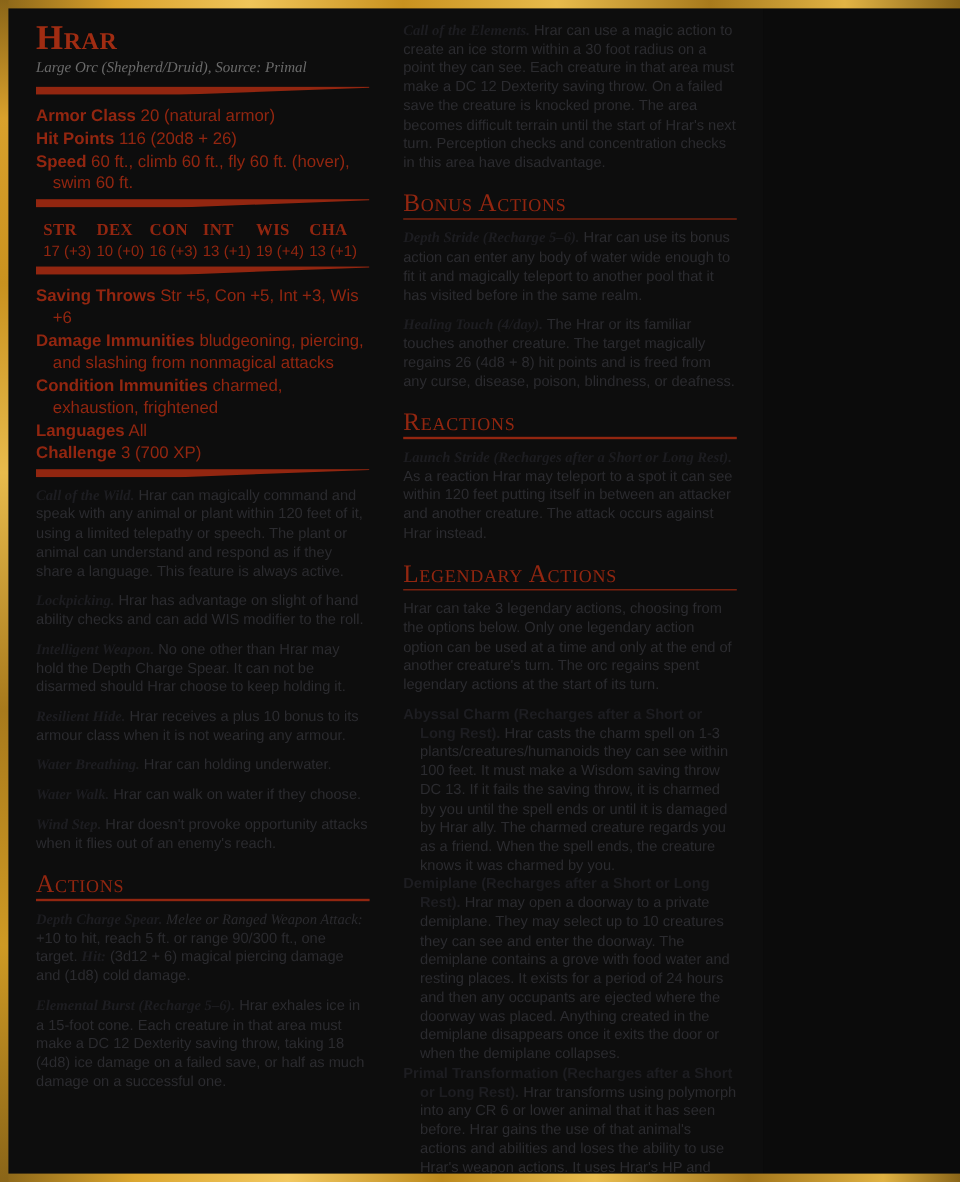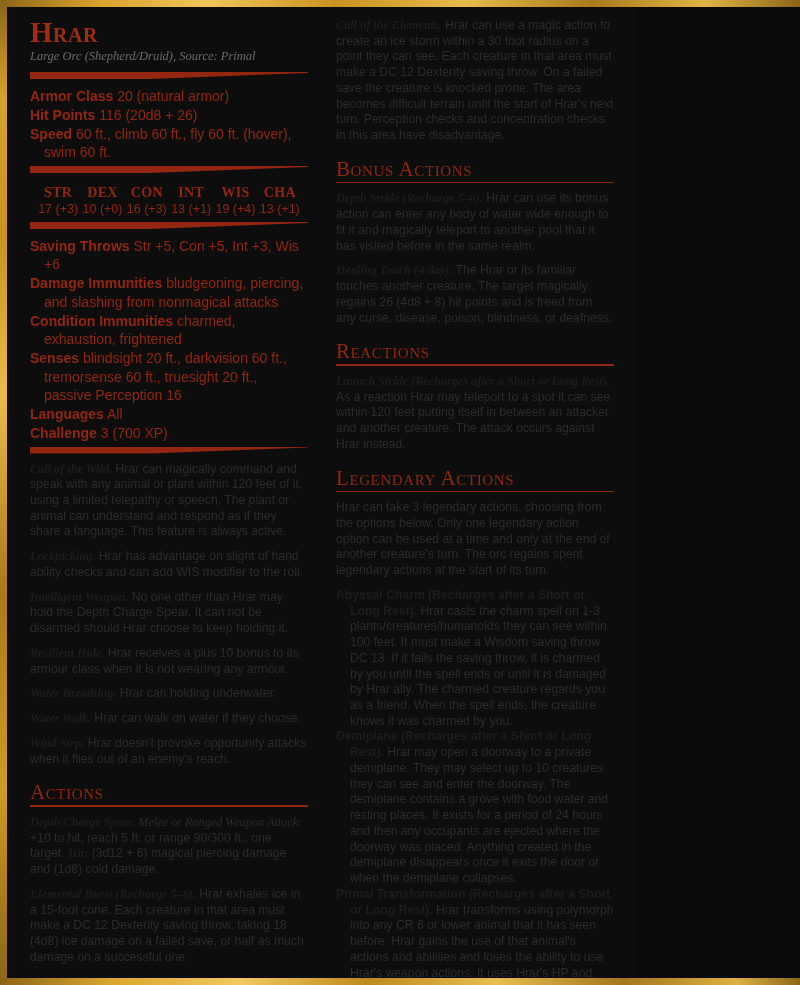--- a/index.html
+++ b/index.html
@@ -102,21 +102,20 @@
     text-indent: -14px;
     padding-left: 14px;
     margin: 0 0 0.5px 0;
   }
   .attr-line b { font-weight: bold; }
 
   
   .abilities {
     display: flex;
     justify-content: space-between;
-    text-align: center;
     color: #922610;
     padding: 4px 6px 2px 6px;
   }
   .ability { flex: 1; }
   .ability-name {
     font-family: "Liberation Serif", serif;
     font-weight: bold;
     font-size: 14px;
     letter-spacing: 0.3px;
   }
@@ -237,21 +236,20 @@
           <div class="ability-score">13 (+1)</div>
         </div>
       </div>
 
     <div class="tapered"></div>
 
     <div class="attributes" id="details-host">
         <div class="attr-line"><b>Saving Throws</b><span> Str +5, Con +5, Int +3, Wis +6</span></div>
         <div class="attr-line"><b>Damage Immunities</b><span> bludgeoning, piercing, and slashing from nonmagical attacks</span></div>
         <div class="attr-line"><b>Condition Immunities</b><span> charmed, exhaustion, frightened</span></div>
-        <div class="attr-line"><b>Senses</b><span> blindsight 20 ft., darkvision 60 ft., tremorsense 60 ft., truesight 20 ft., passive Perception 16</span></div>
         <div class="attr-line"><b>Languages</b><span> All</span></div>
         <div class="attr-line"><b>Challenge</b><span> 3 (700 XP)</span></div>
       </div>
 
     <div class="tapered"></div>
 
     <div class="block-body" id="traits-host">
         <p class="entry"><span class="ttl">Call of the Wild.</span><span> Hrar can magically command and speak with any animal or plant within 120 feet of it, using a limited telepathy or speech. The plant or animal can understand and respond as if they share a language. This feature is always active.</span></p>
         <p class="entry"><span class="ttl">Lockpicking.</span><span> Hrar has advantage on slight of hand ability checks and can add WIS modifier to the roll.</span></p>
         <p class="entry"><span class="ttl">Intelligent Weapon.</span><span> No one other than Hrar may hold the Depth Charge Spear. It can not be disarmed should Hrar choose to keep holding it.</span></p>

